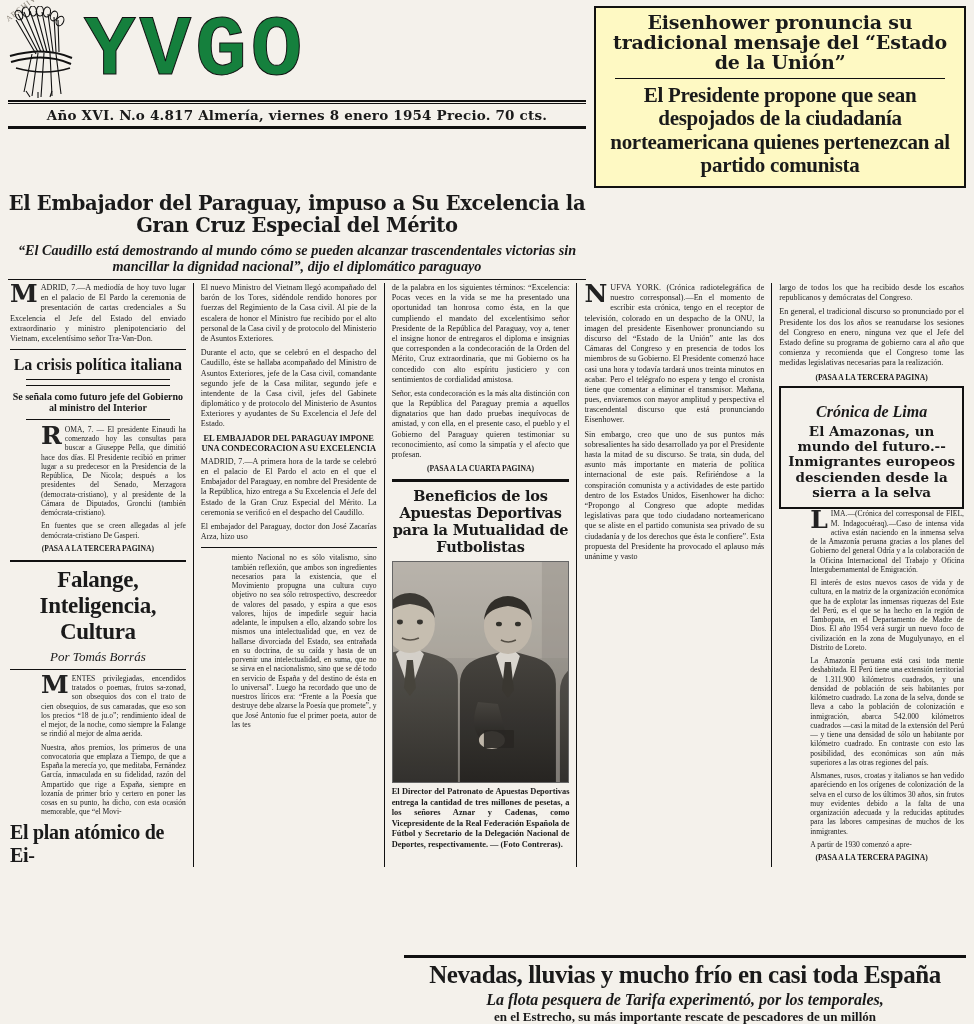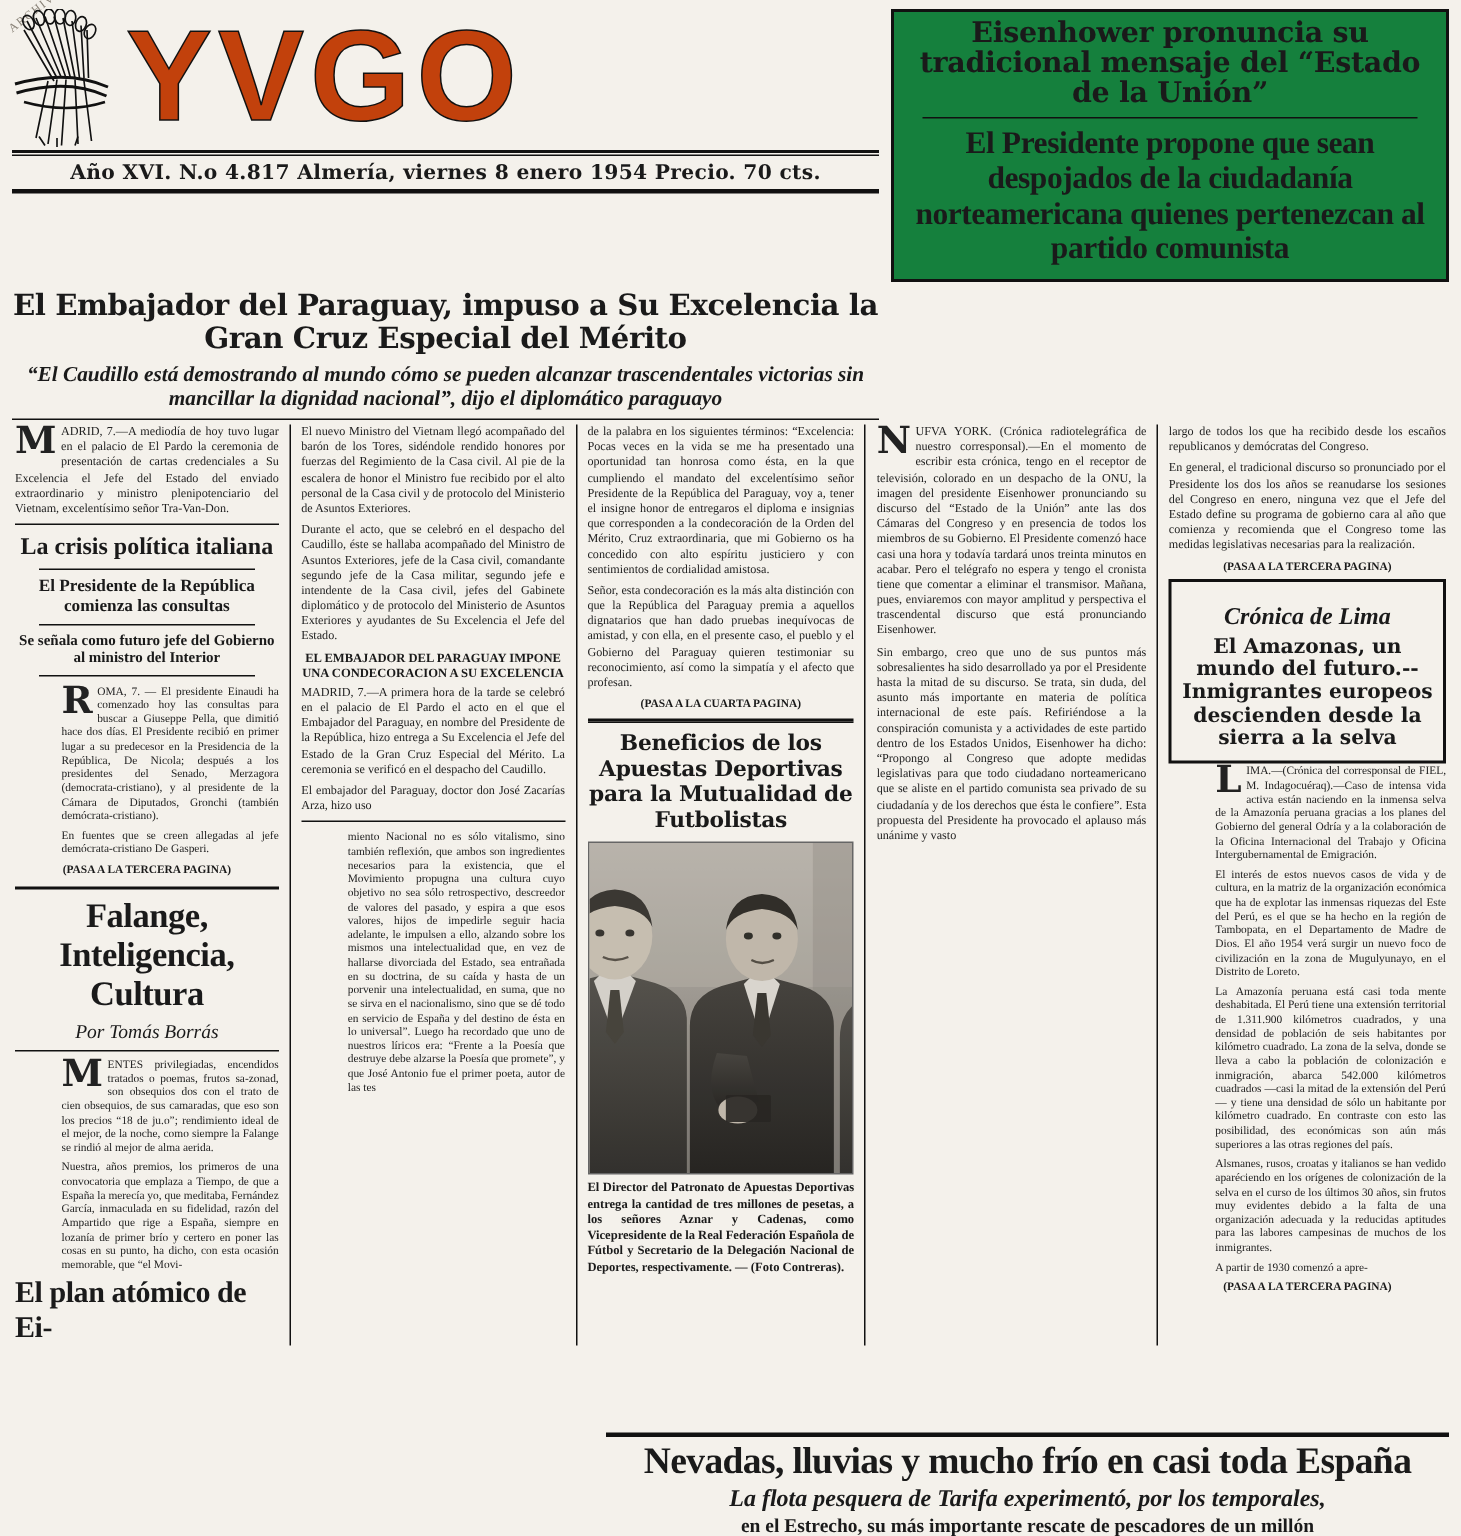--- a/index.html
+++ b/index.html
@@ -38,27 +38,27 @@
     height: 92px;
     position: relative;
   }
   .sheaf {
     width: 74px; height: 92px;
     position: relative;
     flex: 0 0 74px;
   }
   .sheaf svg { display: block; }
   .yugo-title {
-    font-family: Liberation Sans, sans-serif;
+    font-family: Liberation Mono, monospace;
     font-weight: bold;
     font-size: 86px;
     letter-spacing: 4px;
     line-height: 0.95;
     margin-left: 2px;
-    color: #c2410c;
+    color: #15803d;
     -webkit-text-stroke: 1px #111;
   }
   .masthead-rule {
     border-top: 2px solid #111;
     border-bottom: 1px solid #111;
     margin: 2px 0 0 0;
     height: 4px;
   }
   .masthead-meta {
     text-align: center;
@@ -75,21 +75,21 @@
   .rule-thin { border-top: 1px solid #111; }
 
   
   .topright {
     width: 372px;
     border-left: 2px solid #111;
     border-right: 2px solid #111;
     border-top: 2px solid #111;
     border-bottom: 2px solid #111;
     padding: 5px 7px 8px 7px;
-    background: #15803d;
+    background: #fef9c3;
   }
   .tr-head1 {
     font-family: "DejaVu Serif", serif;
     font-weight: bold;
     font-size: 19px;
     line-height: 1.05;
     text-align: center;
     letter-spacing: -0.2px;
   }
   .tr-sep {
@@ -403,21 +403,20 @@
   </div>
 
   <div class="main-grid">
 
     <div class="col colA">
       <p class="body-text dropcap">MADRID, 7.—A mediodía de hoy tuvo lugar en el palacio de El Pardo la ceremonia de presentación de cartas credenciales a Su Excelencia el Jefe del Estado del enviado extraordinario y ministro plenipotenciario del Vietnam, excelentísimo señor Tra-Van-Don.</p>
 
       <div class="hr-full"></div>
       <div class="sec-head">La crisis política italiana</div>
       <div class="hr-short"></div>
-      <div class="sec-sub">El Presidente de la República comienza las consultas</div>
       <div class="hr-short"></div>
       <div class="sec-sub2">Se señala como futuro jefe del Gobierno al ministro del Interior</div>
       <div class="hr-short"></div>
       <p class="body-text small dropcap">ROMA, 7. — El presidente Einaudi ha comenzado hoy las consultas para buscar a Giuseppe Pella, que dimitió hace dos días. El Presidente recibió en primer lugar a su predecesor en la Presidencia de la República, De Nicola; después a los presidentes del Senado, Merzagora (democrata-cristiano), y al presidente de la Cámara de Diputados, Gronchi (también demócrata-cristiano).</p>
       <p class="body-text small">En fuentes que se creen allegadas al jefe demócrata-cristiano De Gasperi.</p>
       <div class="cont-note">(PASA A LA TERCERA PAGINA)</div>
 
       <div class="falange-box">
         <div class="falange-title">Falange, Inteligencia, Cultura</div>
         <div class="falange-by">Por Tomás Borrás</div>

